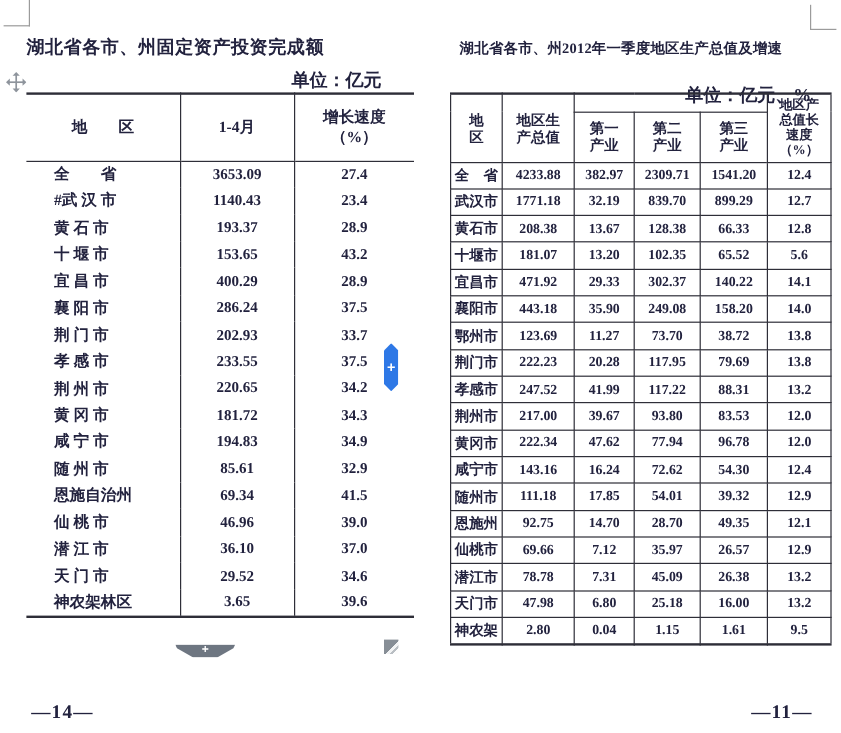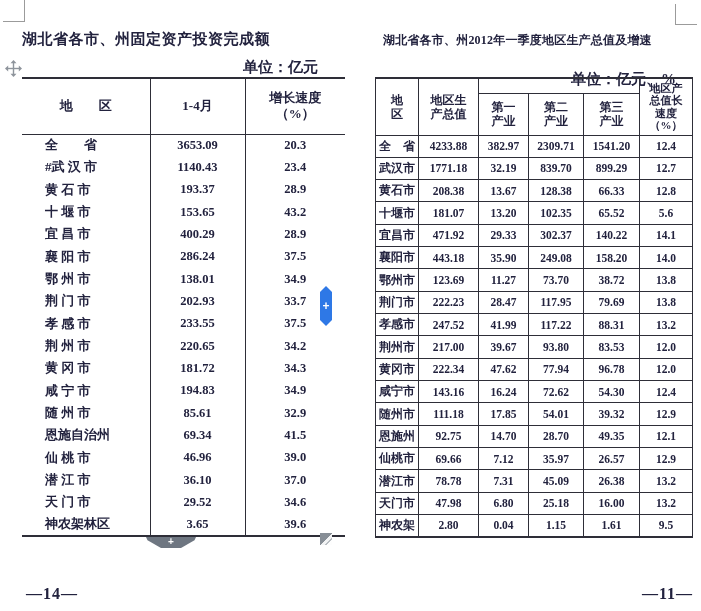--- a/index.html
+++ b/index.html
@@ -29,21 +29,21 @@
 
   
   .title{position:absolute;font-weight:bold;white-space:nowrap;}
   .title-left{left:22px;top:30px;font-size:15px;letter-spacing:0.5px;}
   .title-right{left:383px;top:32px;font-size:12px;letter-spacing:0.2px;}
   .unit{position:absolute;font-weight:bold;font-size:15px;text-align:right;}
   .unit-left{left:22px;top:58px;width:323px;padding-right:27px;}
   .unit-right{left:375px;top:58px;width:317px;padding-right:16px;margin-top:12px;}
   .page-num{position:absolute;top:585px;font-size:16px;font-weight:bold;letter-spacing:1px;}
   .pn-left{left:26px;}
-  .pn-right{left:642px;}
+  .pn-right{left:626px;}
 
   
   table.tbl{position:absolute;border-collapse:collapse;table-layout:fixed;
     font-weight:bold;color:var(--ink);}
   .tbl th{white-space:pre-line;font-weight:bold;vertical-align:middle;}
   .tbl td{vertical-align:middle;}
 
   
   .tbl-left{left:22px;top:77px;width:323px;
     border-top:2px solid var(--line);border-bottom:2px solid var(--line);}
@@ -120,21 +120,21 @@
           <th>地　　区</th>
           <th>1-4月</th>
           <th>增长速度
 （%）</th>
         </tr>
       </thead>
       <tbody>
       <tr>
         <td class="region">全　　省</td>
         <td>3653.09</td>
-        <td>20.3</td>
+        <td>27.4</td>
       </tr>
 
       <tr>
         <td class="region">#武 汉 市</td>
         <td>1140.43</td>
         <td>23.4</td>
       </tr>
 
       <tr>
         <td class="region">黄 石 市</td>
@@ -153,25 +153,20 @@
         <td>400.29</td>
         <td>28.9</td>
       </tr>
 
       <tr>
         <td class="region">襄 阳 市</td>
         <td>286.24</td>
         <td>37.5</td>
       </tr>
 
-      <tr>
-        <td class="region">鄂 州 市</td>
-        <td>138.01</td>
-        <td>34.9</td>
-      </tr>
 
       <tr>
         <td class="region">荆 门 市</td>
         <td>202.93</td>
         <td>33.7</td>
       </tr>
 
       <tr>
         <td class="region">孝 感 市</td>
         <td>233.55</td>
@@ -342,21 +337,21 @@
         <td>123.69</td>
         <td>11.27</td>
         <td>73.70</td>
         <td>38.72</td>
         <td>13.8</td>
       </tr>
 
       <tr>
         <td class="region">荆门市</td>
         <td>222.23</td>
-        <td>28.47</td>
+        <td>20.28</td>
         <td>117.95</td>
         <td>79.69</td>
         <td>13.8</td>
       </tr>
 
       <tr>
         <td class="region">孝感市</td>
         <td>247.52</td>
         <td>41.99</td>
         <td>117.22</td>

